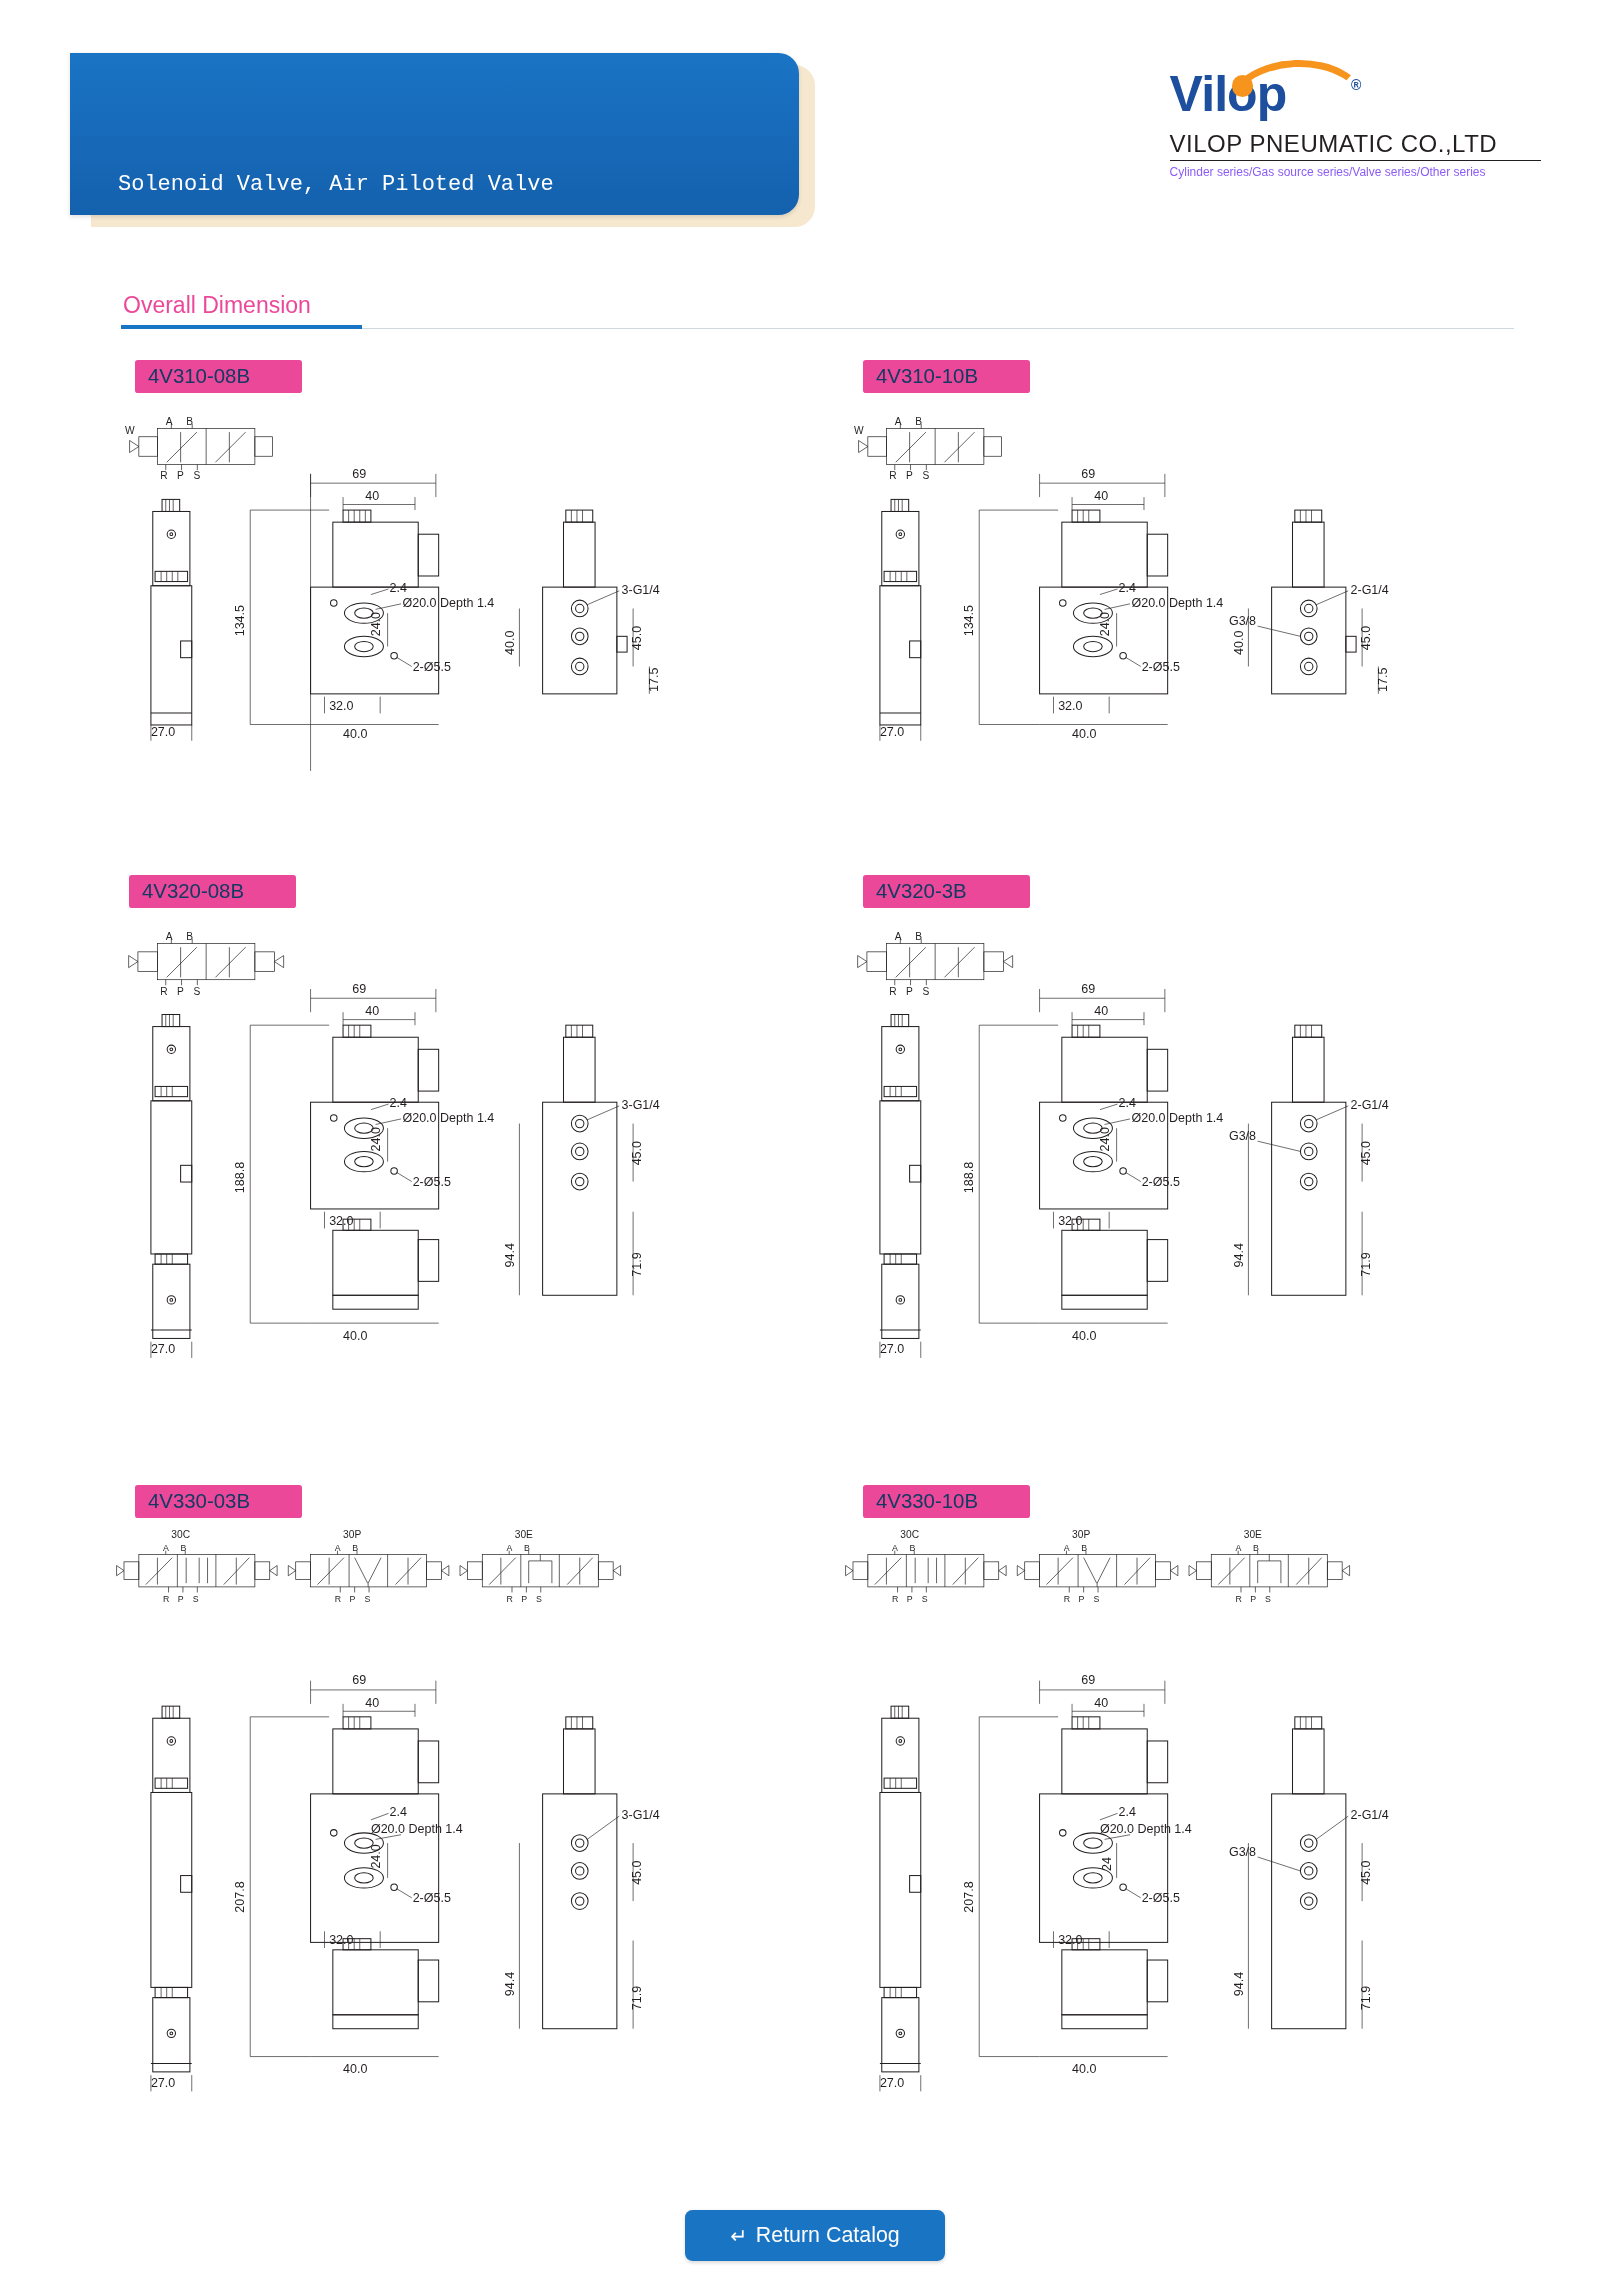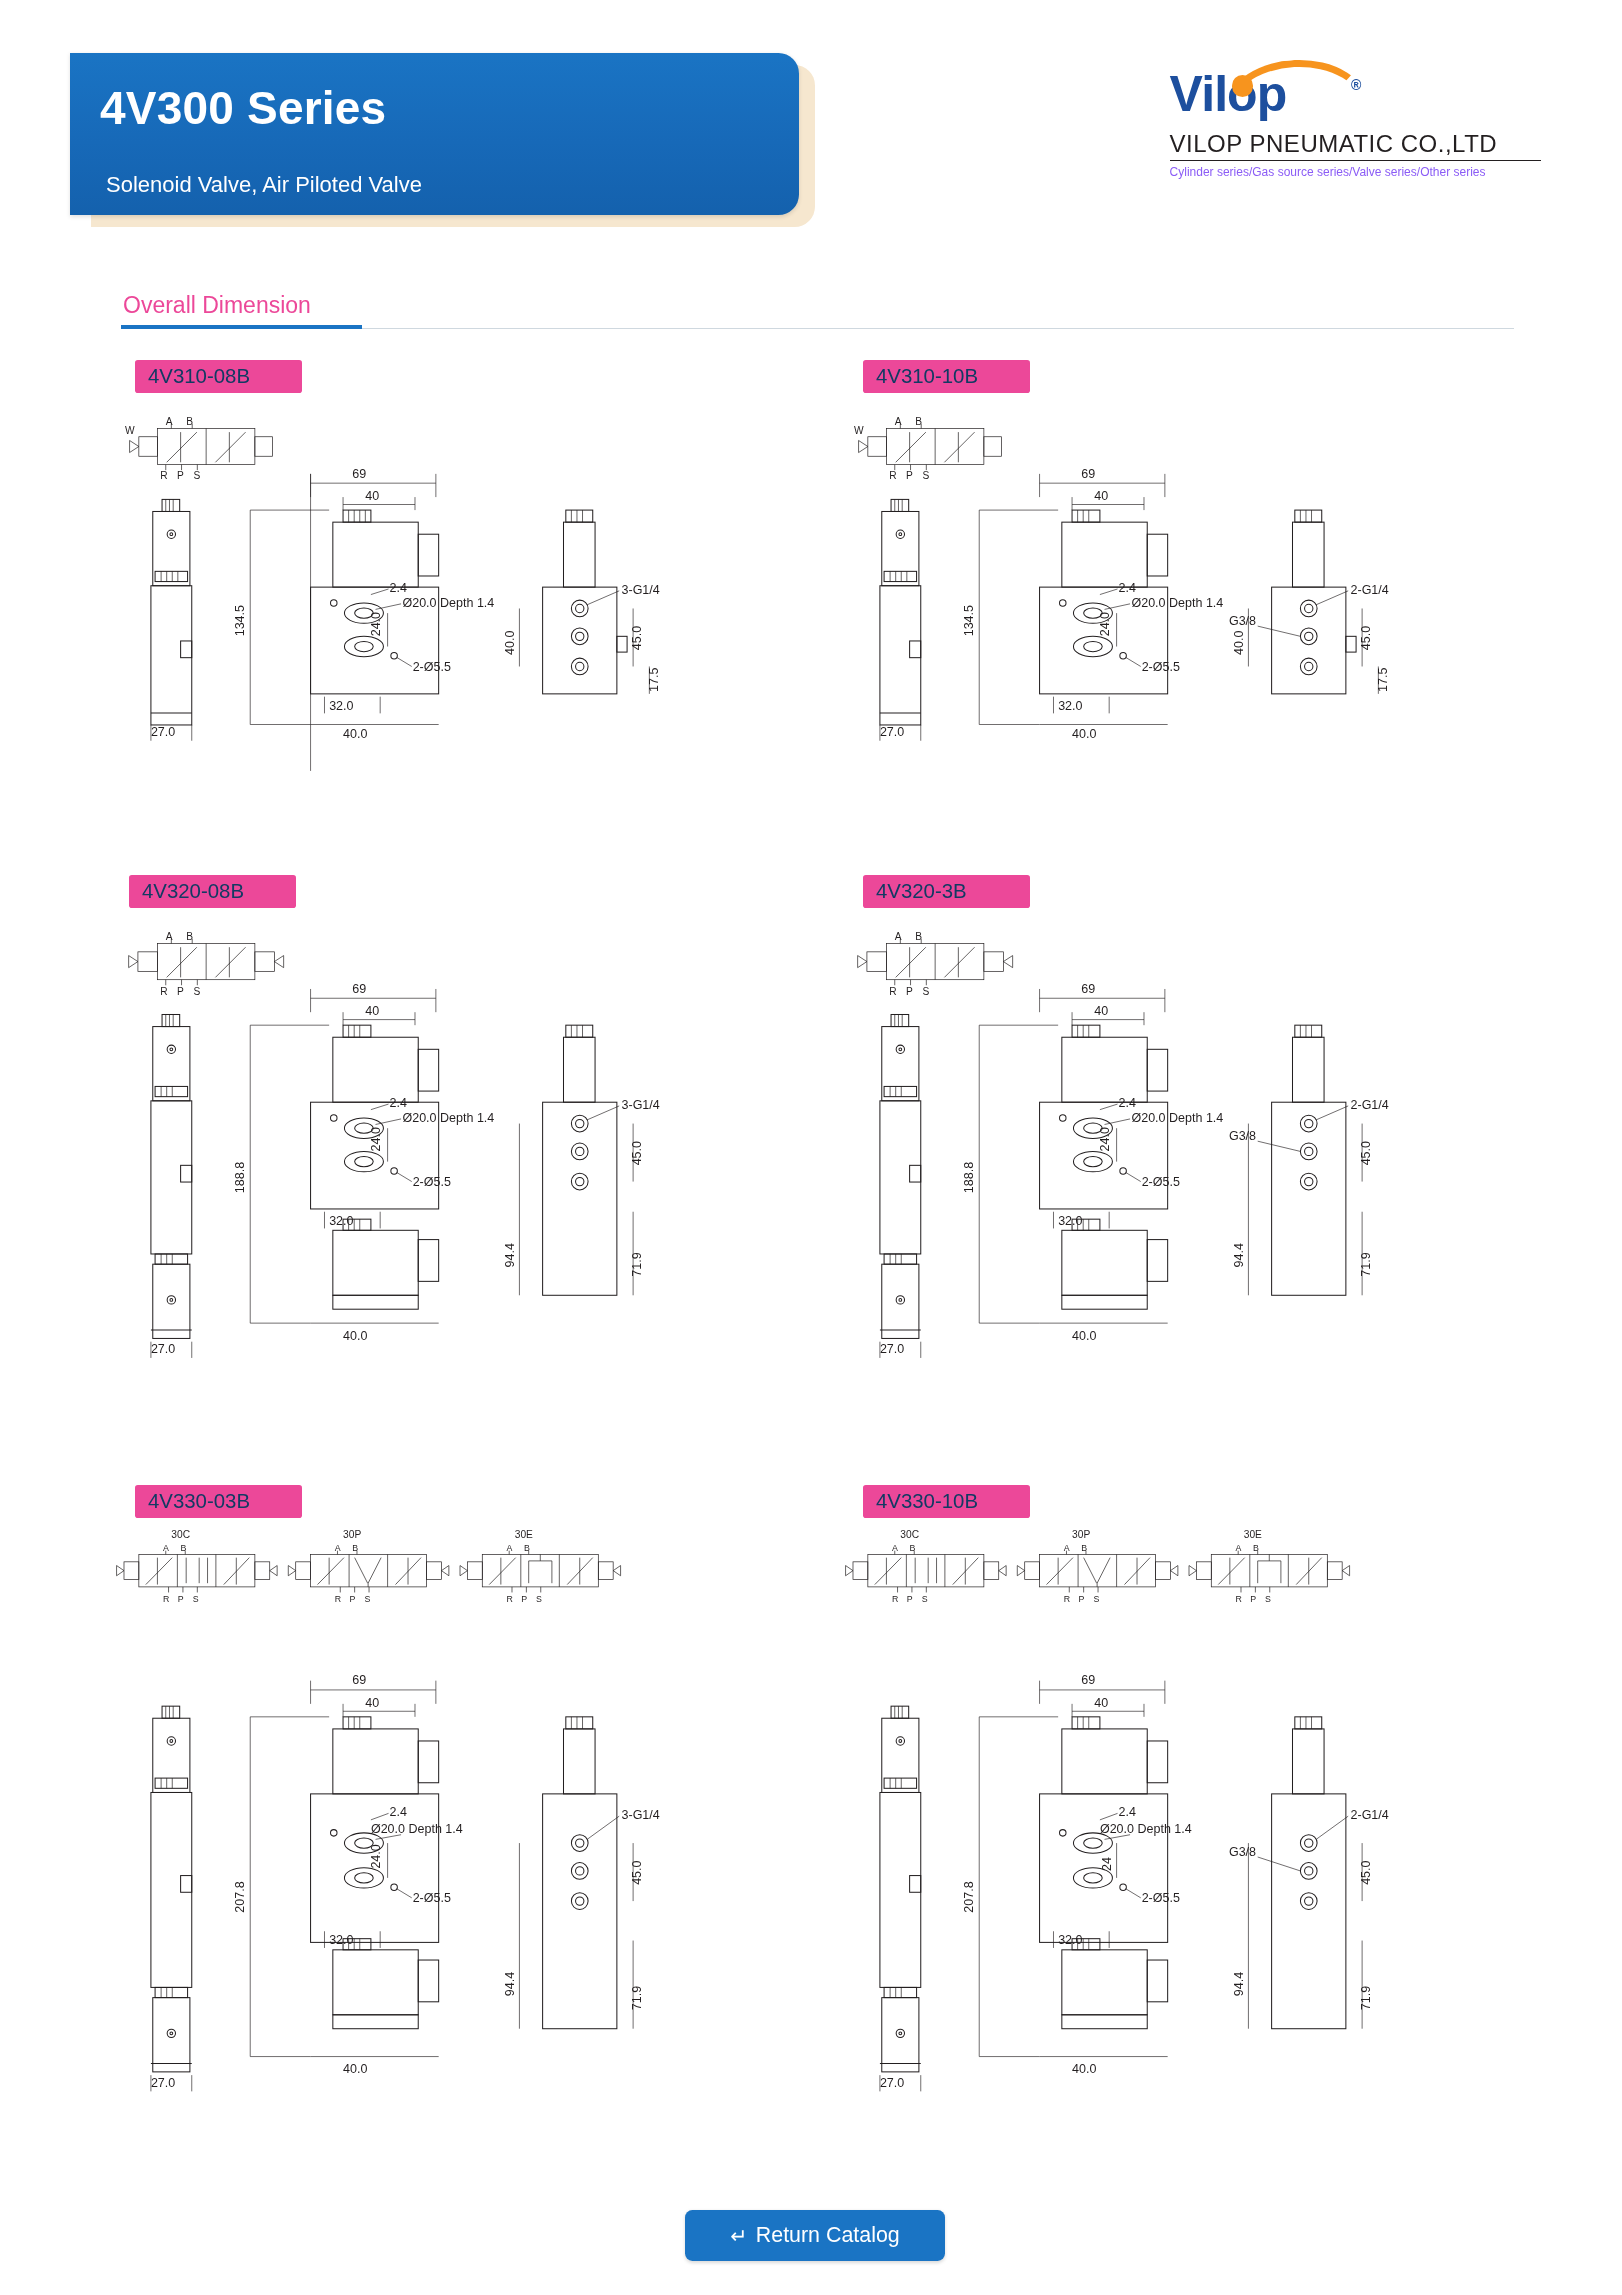--- a/index.html
+++ b/index.html
@@ -23,22 +23,22 @@
     position:absolute;left:70px;top:53px;width:729px;height:162px;
     background:linear-gradient(180deg,#1a74c4 0%,#1769b8 55%,#1461ad 100%);
     border-radius:0 20.4px 20.4px 0;
     box-shadow:0 1.9px 4.6px rgba(0,0,0,.12);
   }
   .title-main{
     position:absolute;left:100px;top:81px;
     font-size:46px;font-weight:bold;color:#ffffff;letter-spacing:0.2px;
   }
   .title-sub{
-    position:absolute;left:106px;top:172px;
-    font-size:22px;color:#ffffff;font-weight:400;
+    position:absolute;left:118px;top:172px;
+    font-size:22px;color:#ffffff;font-weight:400;font-family:Liberation Mono, monospace;
   }
   .logo-wrap{position:absolute;left:1151px;top:65px;width:399px;height:153px;}
   .logo-text{
     position:absolute;left:18.6px;top:0px;
     font-size:50px;font-weight:bold;color:#1d4f9e;letter-spacing:-0.9px;
   }
   .logo-dot{
     position:absolute;left:81px;top:10.2px;width:21.4px;height:21.4px;border-radius:50%;
     background:#f7941e;
   }
@@ -97,21 +97,20 @@
   .return-arrow{font-size:20.4px;}
 </style>
 </head>
 <body>
 
 <div class="page">
 
   <div class="header">
     <div class="title-shadow"></div>
     <div class="title-box"></div>
-    <div class="title-main">4V300 Series</div>
     <div class="title-sub">Solenoid Valve, Air Piloted Valve</div>
 
     <div class="logo-wrap">
       <div class="logo-swoosh"></div>
       <div class="logo-text">Vilop</div>
       <div class="logo-dot"></div>
       <div class="logo-reg">®</div>
       <div class="logo-rule"></div>
       <div class="logo-company">VILOP PNEUMATIC CO.,LTD</div>
       <div class="logo-tag">Cylinder series/Gas source series/Valve series/Other series</div>

